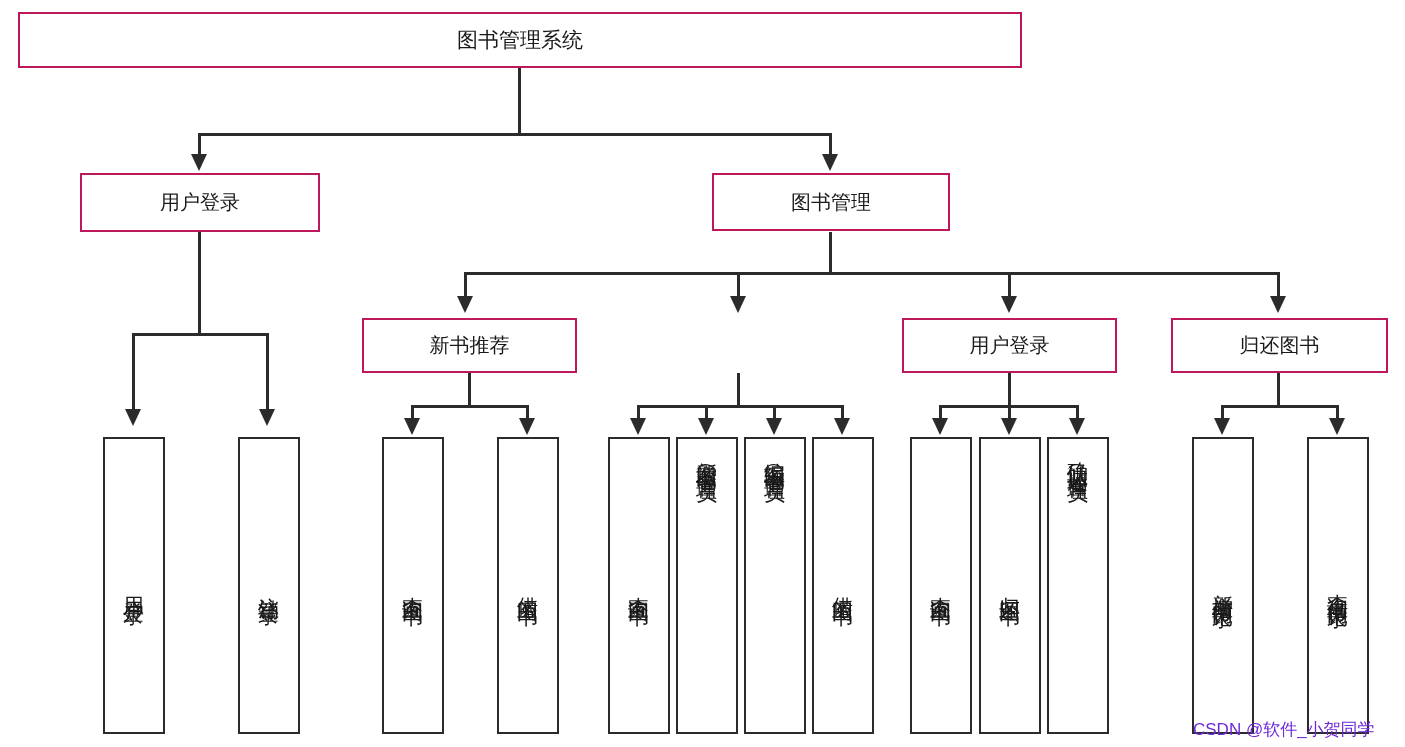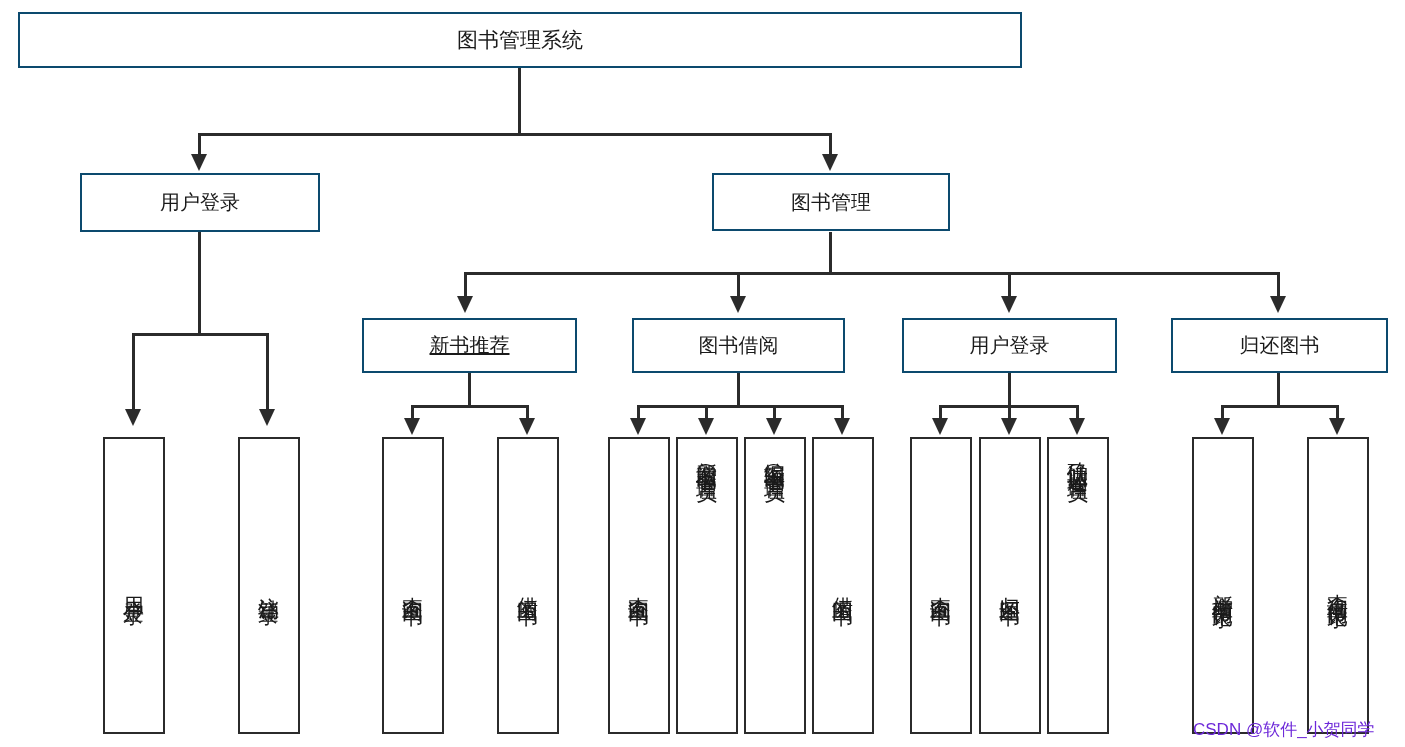--- a/index.html
+++ b/index.html
@@ -12,21 +12,21 @@
     position:relative;
     width:1405px;
     height:747px;
     background:#ffffff;
     overflow:hidden;
   }
   
   .node{
     position:absolute;
     box-sizing:border-box;
-    border:2px solid #0c4a6e;
+    border:2px solid #be185d;
     background:#ffffff;
     display:flex;
     align-items:center;
     justify-content:center;
     color:#1a1a1a;
     line-height:1.25;
     text-align:center;
     z-index:3;
   }
   .node.root{font-size:21px;}
@@ -125,25 +125,22 @@
 
   <div class="vline" style="left:737px;top:272px;width:3px;height:28px;"></div>
   <div class="arrow" style="left:730px;top:296px;"></div>
 
   <div class="vline" style="left:1008px;top:272px;width:3px;height:28px;"></div>
   <div class="arrow" style="left:1001px;top:296px;"></div>
 
   <div class="vline" style="left:1277px;top:272px;width:3px;height:28px;"></div>
   <div class="arrow" style="left:1270px;top:296px;"></div>
 
-  <div class="node lvl2" style="left:362px;top:318px;width:215px;height:55px;text-decoration:underline;">
+  <div class="node lvl2" style="left:362px;top:318px;width:215px;height:55px;">
     <span>新书推荐</span>
-  </div>
-  <div class="node lvl2" style="left:632px;top:318px;width:213px;height:55px;">
-    <span>图书借阅</span>
   </div>
   <div class="node lvl2" style="left:902px;top:318px;width:215px;height:55px;">
     <span>用户登录</span>
   </div>
   <div class="node lvl2" style="left:1171px;top:318px;width:217px;height:55px;">
     <span>归还图书</span>
   </div>
 
   <div class="vline" style="left:468px;top:373px;width:3px;height:34px;"></div>
   <div class="hline" style="left:411px;top:405px;width:118px;height:3px;"></div>

